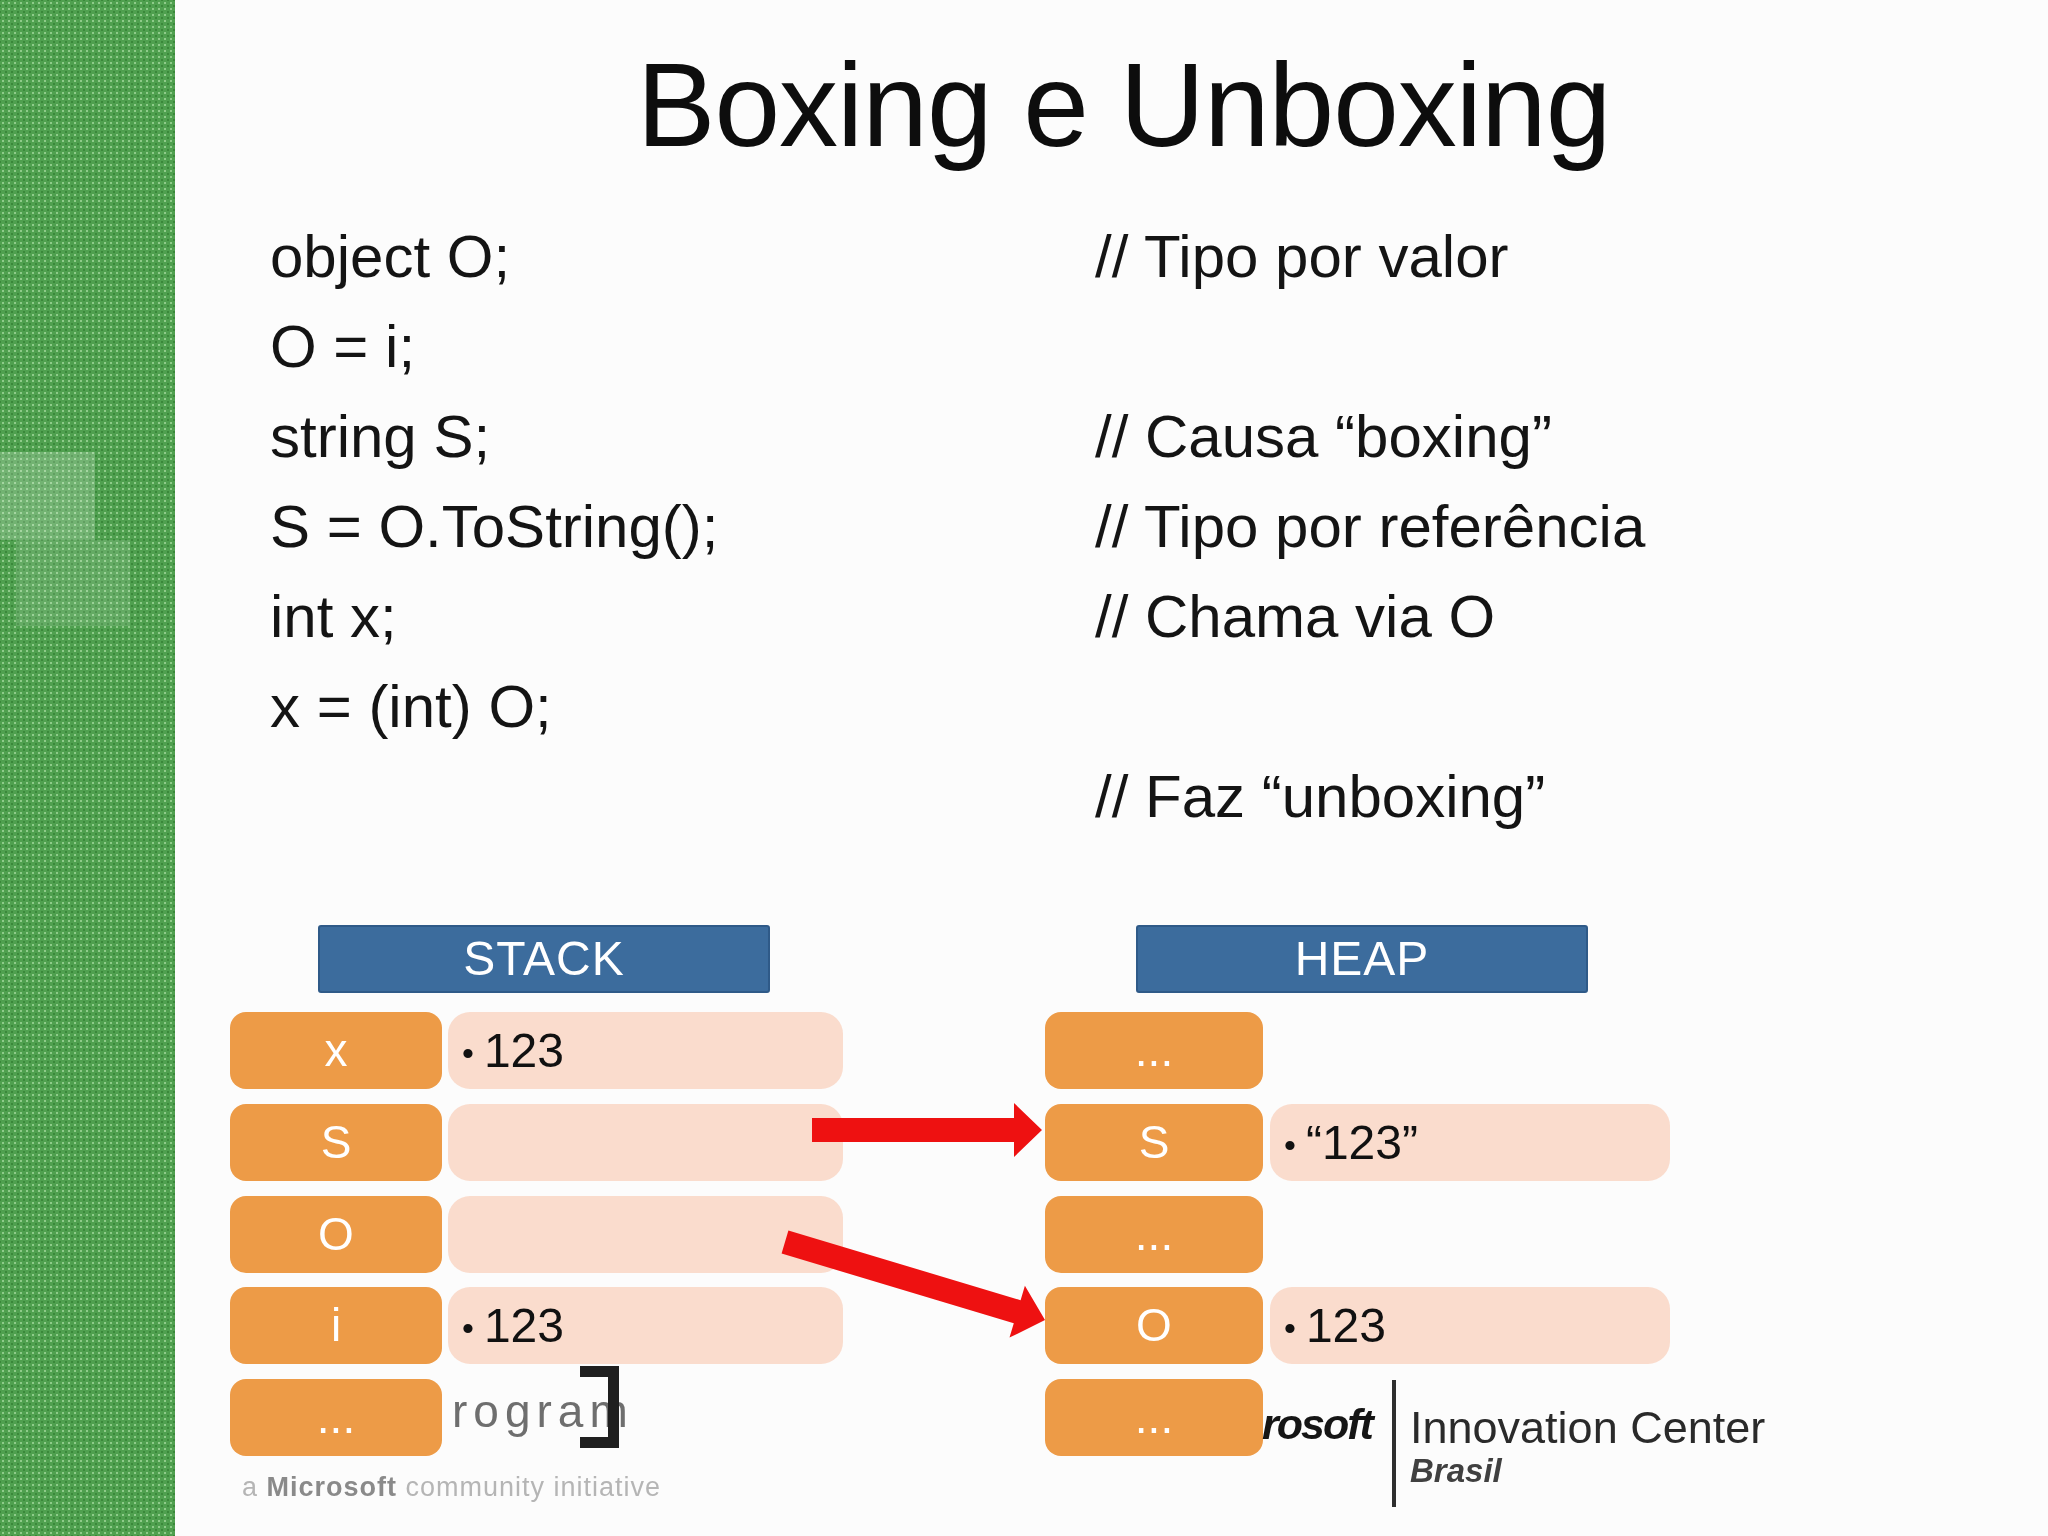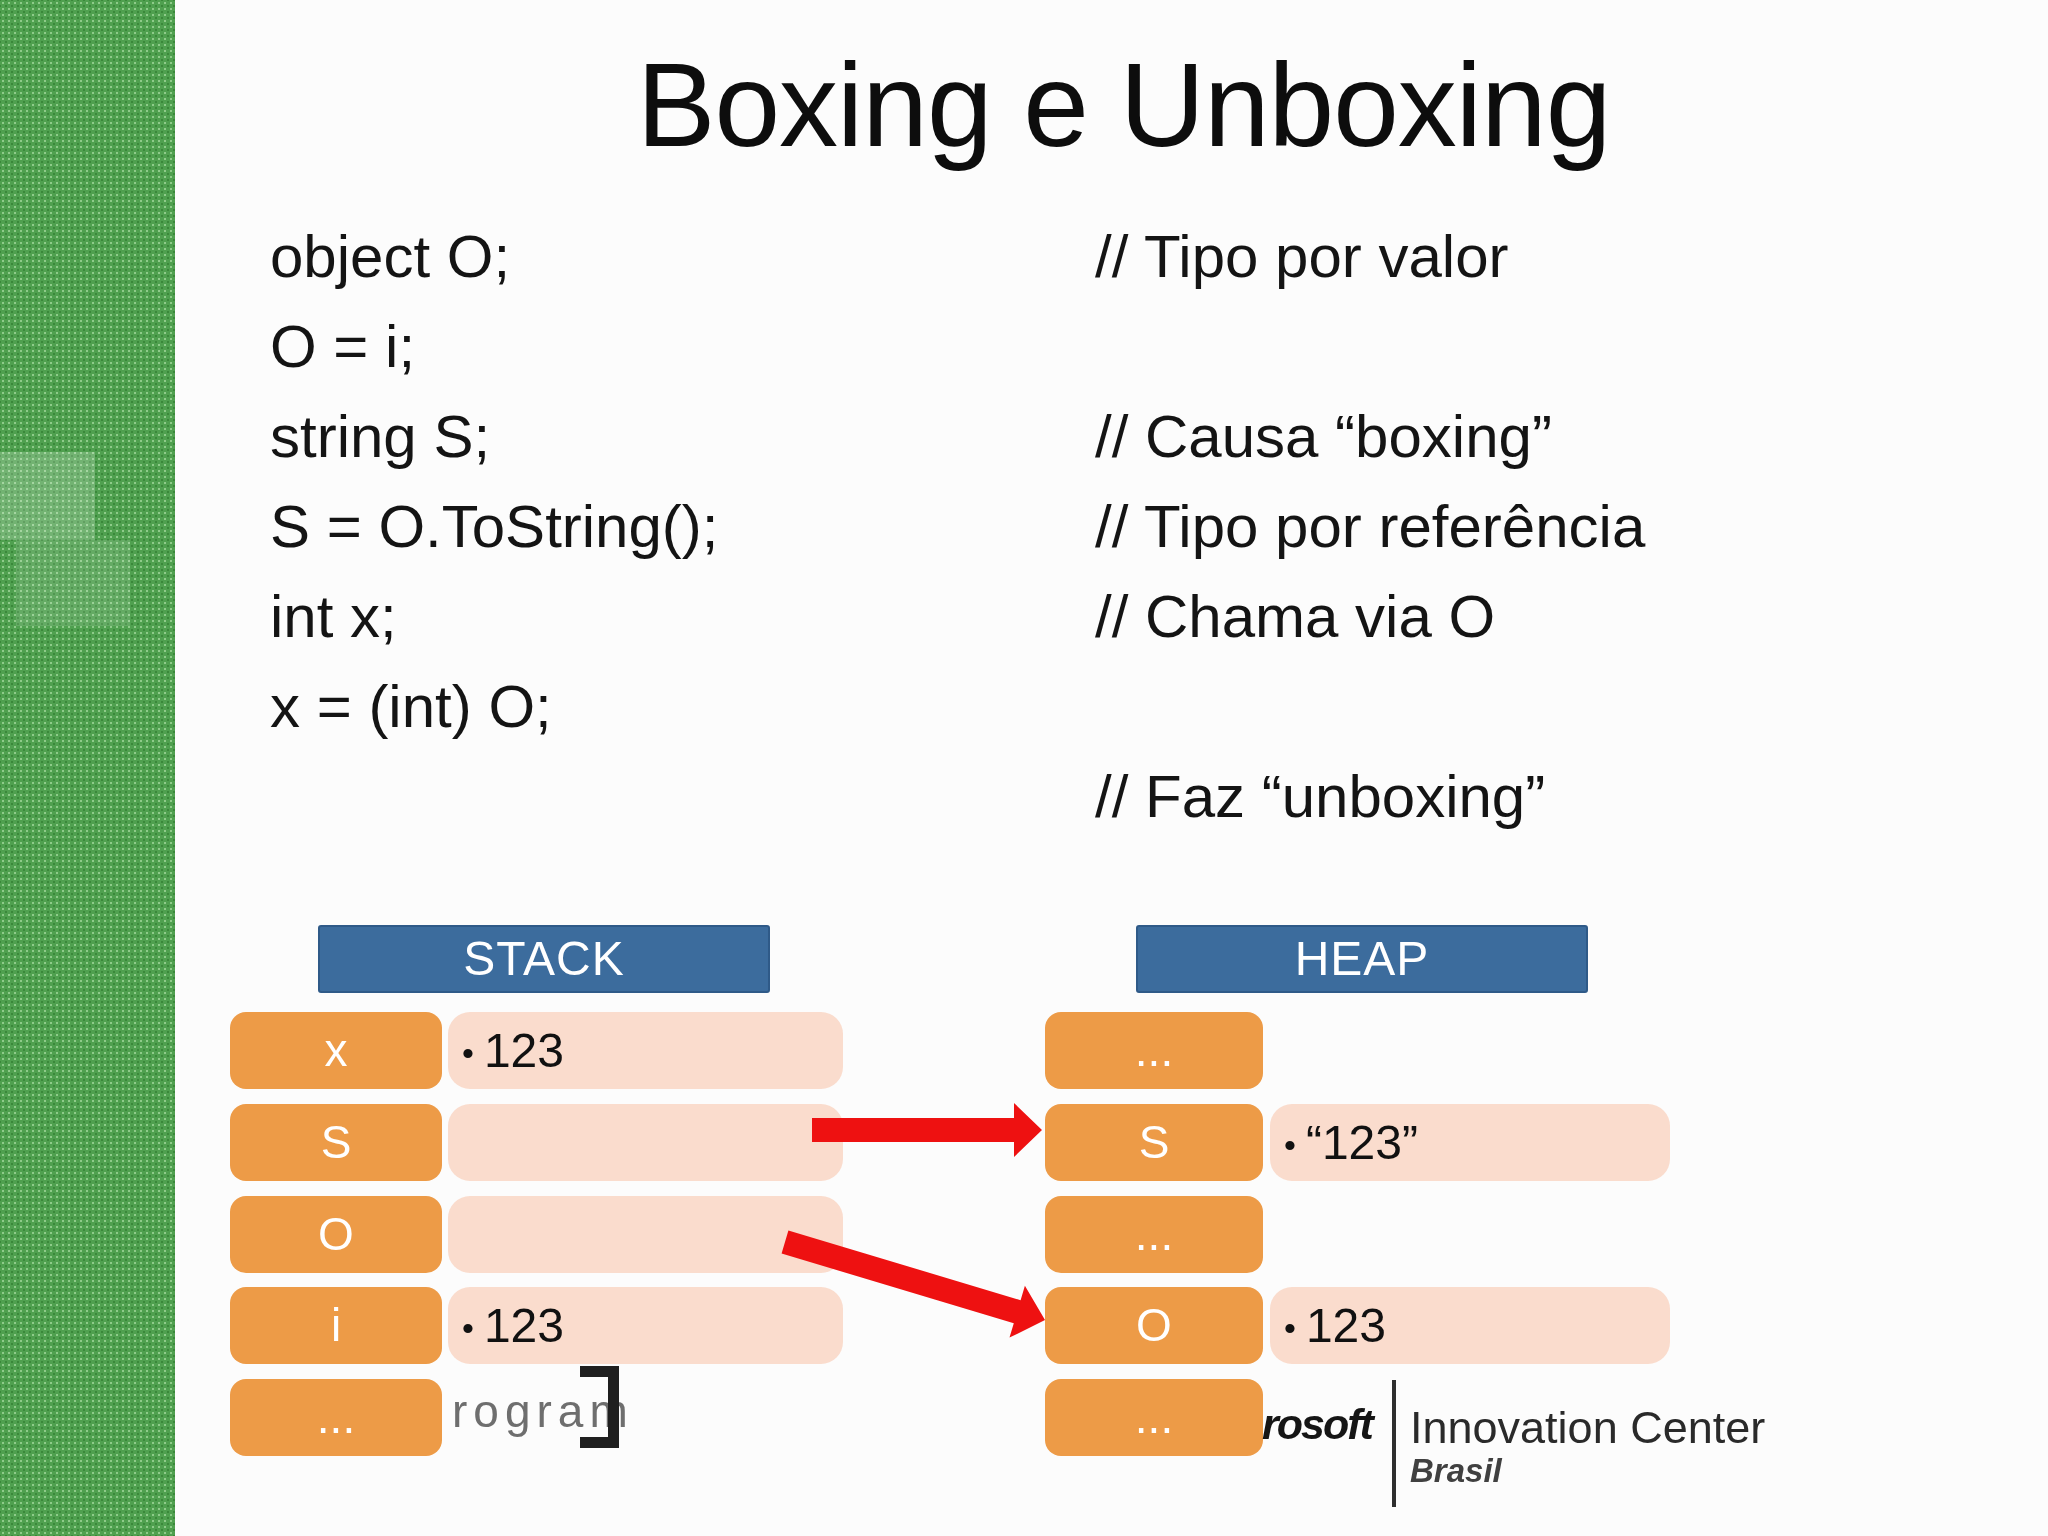--- a/index.html
+++ b/index.html
@@ -142,19 +142,20 @@
 
   <div class="obox hp r4">...</div>
 
   <svg class="arrow-layer" viewBox="0 0 2048 1536">
     <polygon fill="#ee1111" points="812,1118 1014,1118 1014,1103 1042,1130 1014,1157 1014,1142 812,1142"></polygon>
     <polygon fill="#ee1111" points="788.4,1230.5 1020.6,1300.2 1024.9,1285.8 1045,1320 1009.5,1337.6 1013.8,1323.2 781.6,1253.5"></polygon>
   </svg>
 
   <div class="wm-rogram">rogram</div>
   <div class="wm-bracket"></div>
+  <div class="wm-tagline"><span>a </span><span class="ms">Microsoft</span><span> community initiative</span></div>
 
   <div class="wm-rosoft">rosoft</div>
   <div class="wm-vbar"></div>
   <div class="wm-ic">Innovation Center</div>
   <div class="wm-brasil">Brasil</div>
 
 </div>
 
 </body></html>

